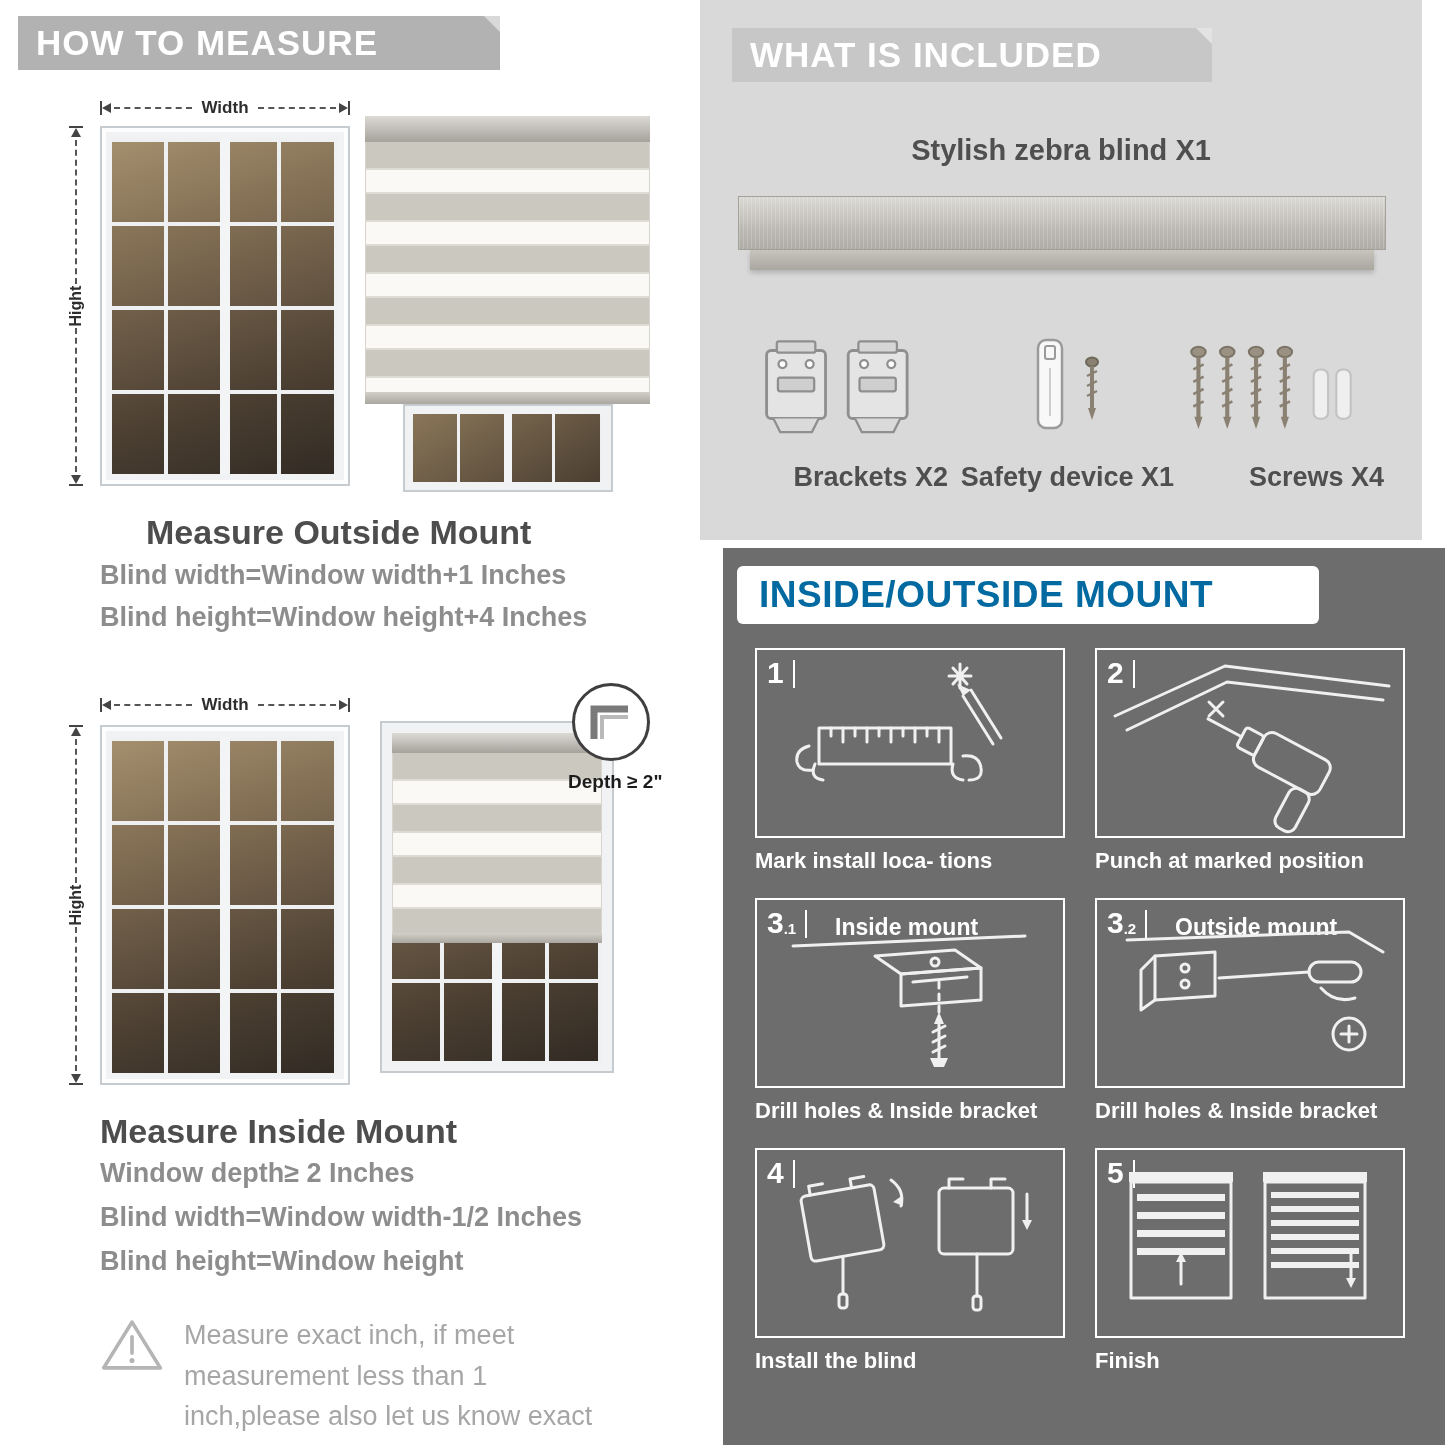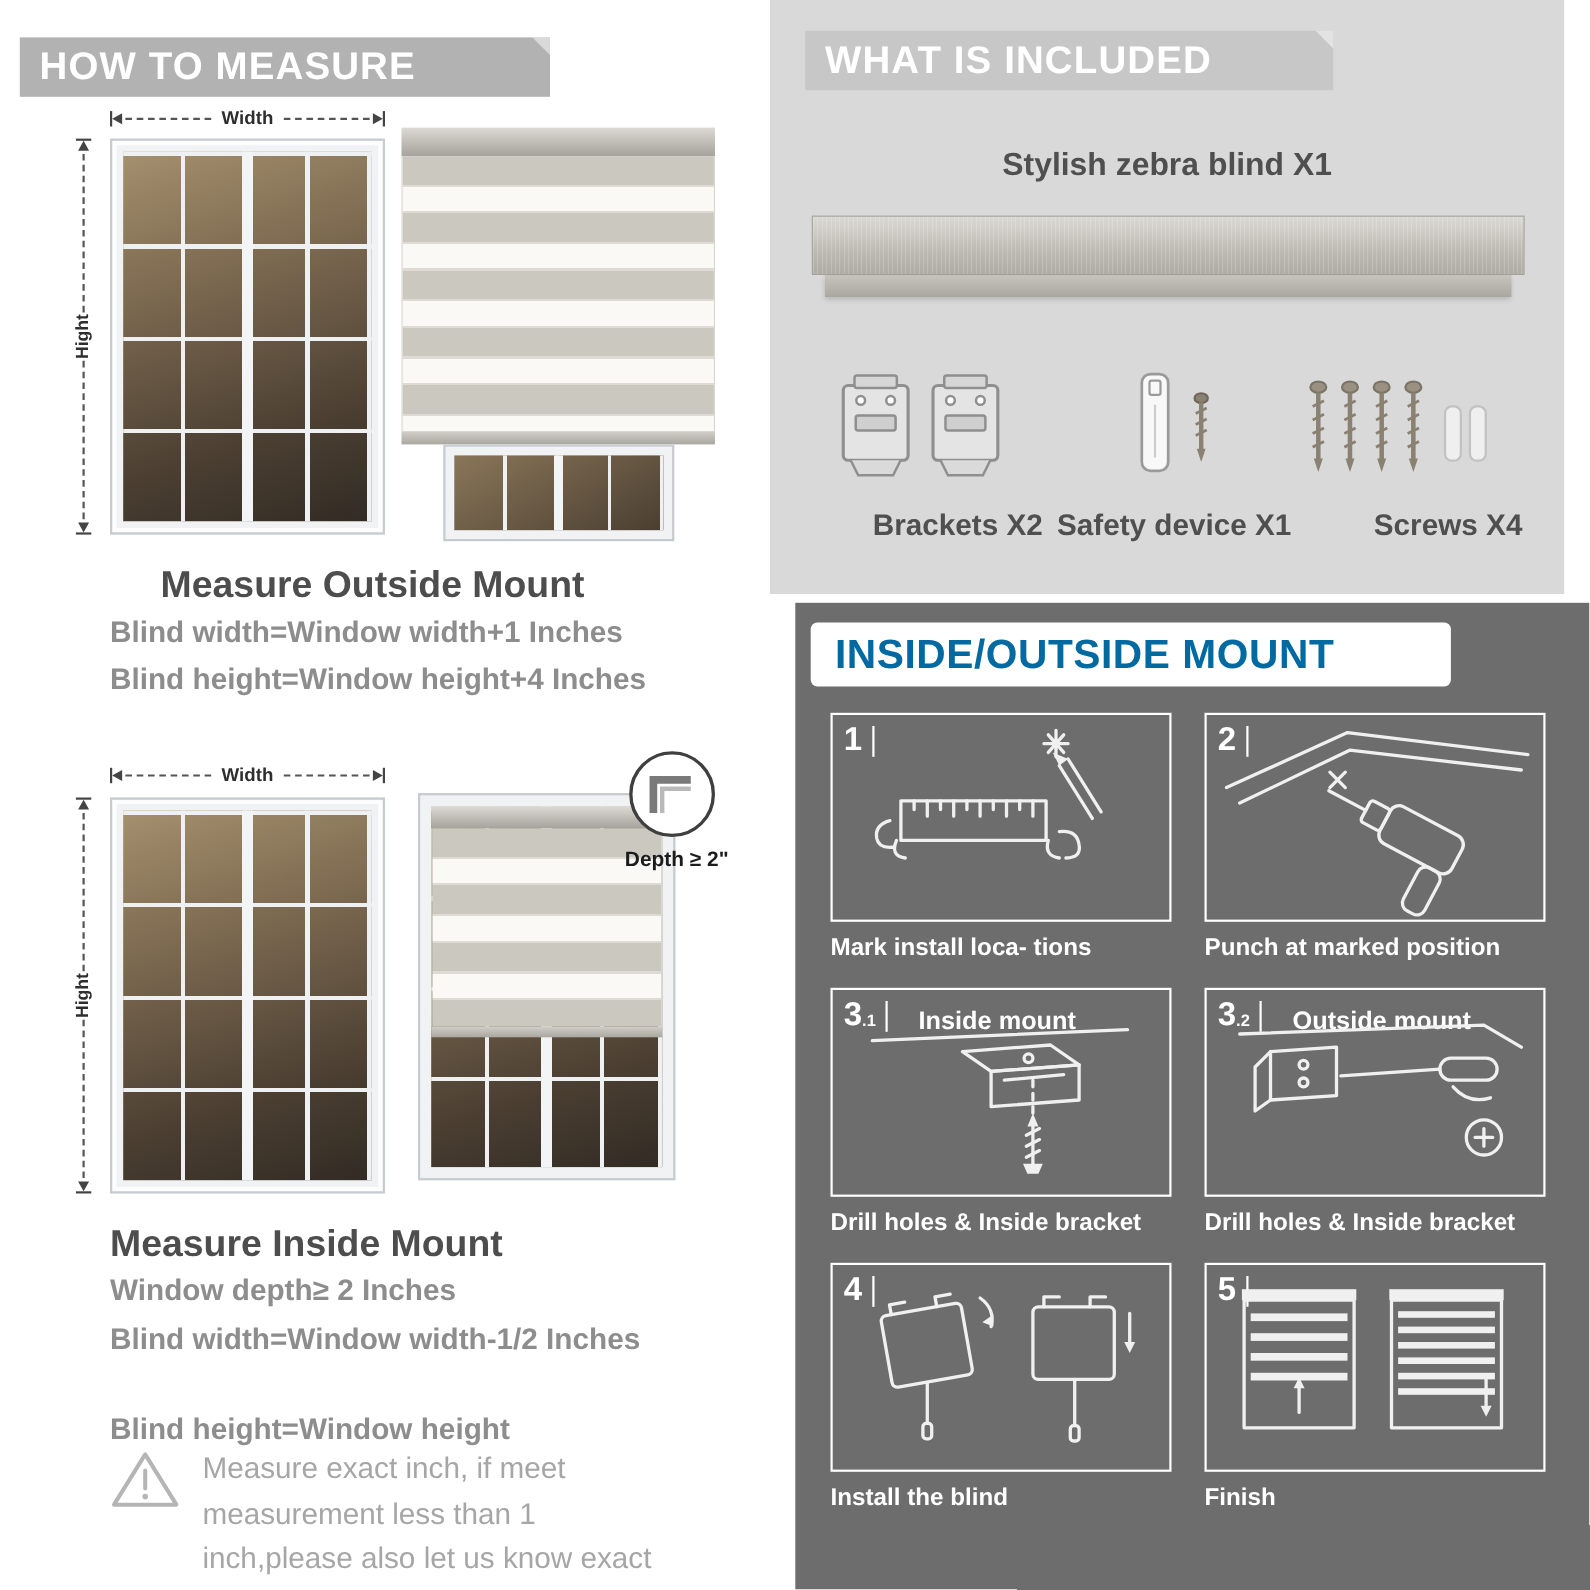--- a/index.html
+++ b/index.html
@@ -13,21 +13,21 @@
   .canvas { position:absolute; inset:0; }
 
   
   .left-panel { position:absolute; left:0; top:0; width:710px; height:1445px; background:#fff; }
 
   .header-box {
     position:absolute; height:54px; line-height:54px;
     color:#fff; font-weight:bold; font-size:35px; letter-spacing:1px;
     padding-left:18px;
   }
-  .left-header { left:18px; top:34px; width:482px; background:#b2b2b2; }
+  .left-header { left:18px; top:16px; width:482px; background:#b2b2b2; }
   .header-box::after {
     content:""; position:absolute; top:0; right:0;
     border-top:16px solid rgba(255,255,255,.5); border-left:16px solid transparent;
   }
 
   .diagram { position:absolute; }
   .outside-diagram { left:60px; top:98px; width:600px; height:405px; }
   .inside-diagram  { left:60px; top:695px; width:620px; height:412px; }
 
   
@@ -250,21 +250,21 @@
           <path d="M10,44 L10,14 L44,14" fill="none" stroke="#7a7a7a" stroke-width="7"></path>
           <path d="M18,44 L18,22 L44,22" fill="none" stroke="#b9b9b9" stroke-width="4"></path>
         </svg>
       </div>
       <div class="callout-label" style="left:508px; top:76px;">Depth ≥ 2"</div>
     </div>
 
     <h2 class="measure-title" style="top:1112px;">Measure Inside Mount</h2>
     <p class="measure-line" style="top:1158px;">Window depth≥ 2 Inches</p>
     <p class="measure-line" style="top:1202px;">Blind width=Window width-1/2 Inches</p>
-    <p class="measure-line" style="top:1284px;">Blind height=Window height</p>
+    <p class="measure-line" style="top:1246px;">Blind height=Window height</p>
 
     <div class="warning">
       <svg width="64" height="60" viewBox="0 0 70 62">
         <path d="M35,6 L66,56 L4,56 Z" fill="none" stroke="#b5b5b5" stroke-width="4" stroke-linejoin="round"></path>
         <line x1="35" y1="22" x2="35" y2="40" stroke="#b5b5b5" stroke-width="4" stroke-linecap="round"></line>
         <circle cx="35" cy="48" r="2.8" fill="#b5b5b5"></circle>
       </svg>
       <p class="warning-text">Measure exact inch, if meet measurement less than 1 inch,please also let us know exact measurement, please do not leave it</p>
     </div>
 

